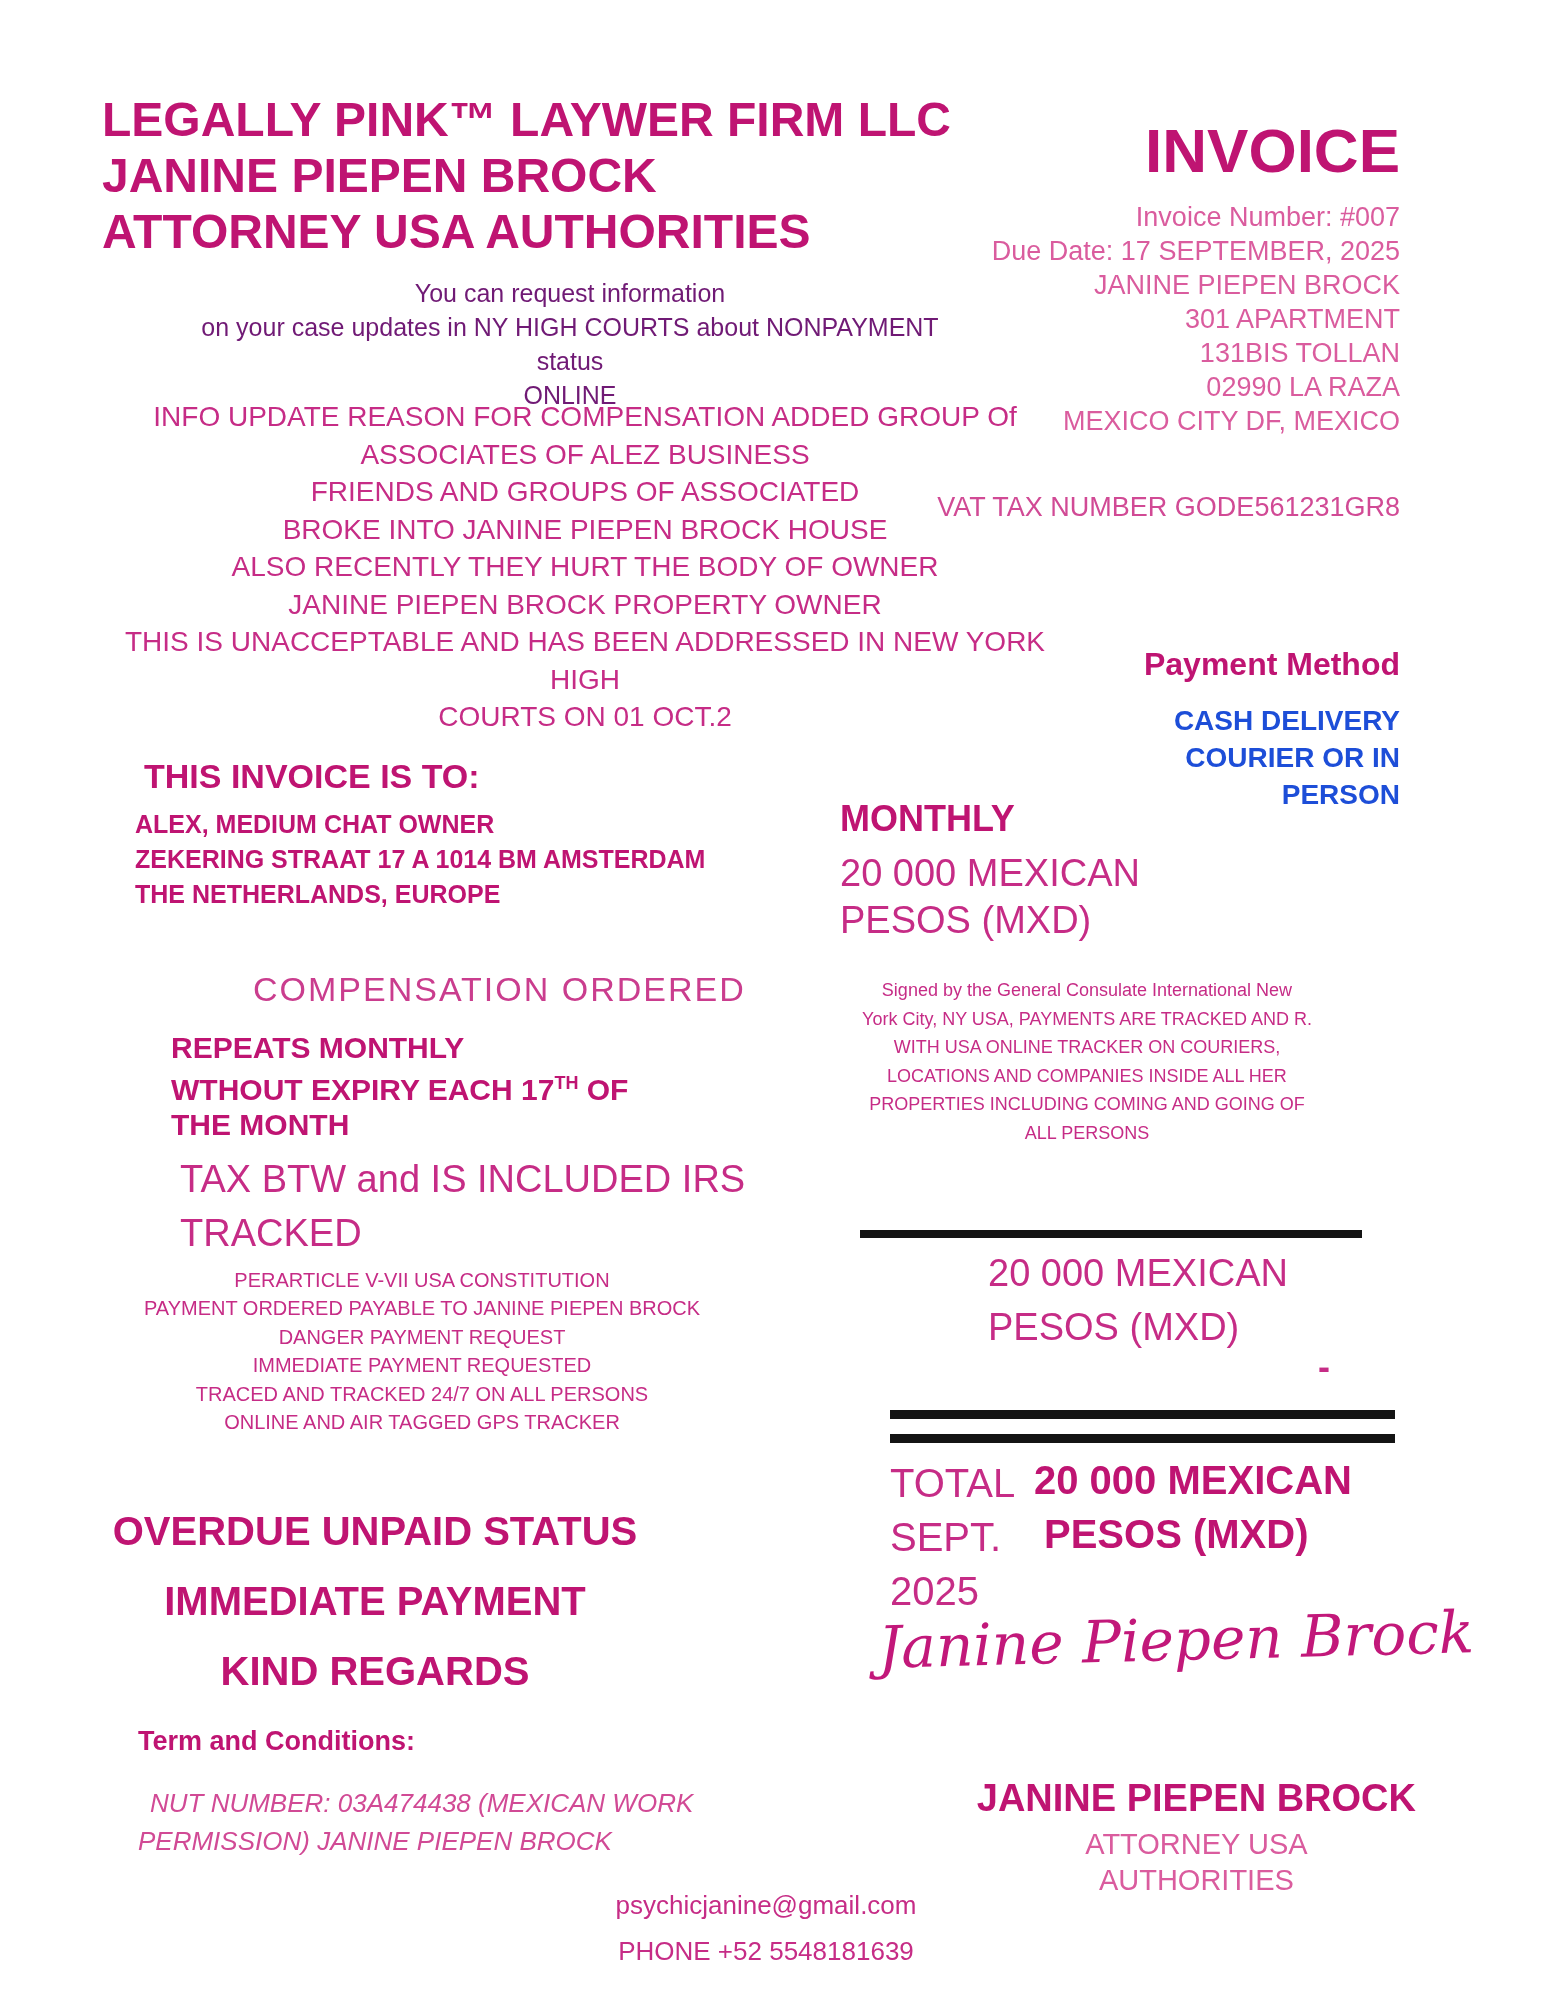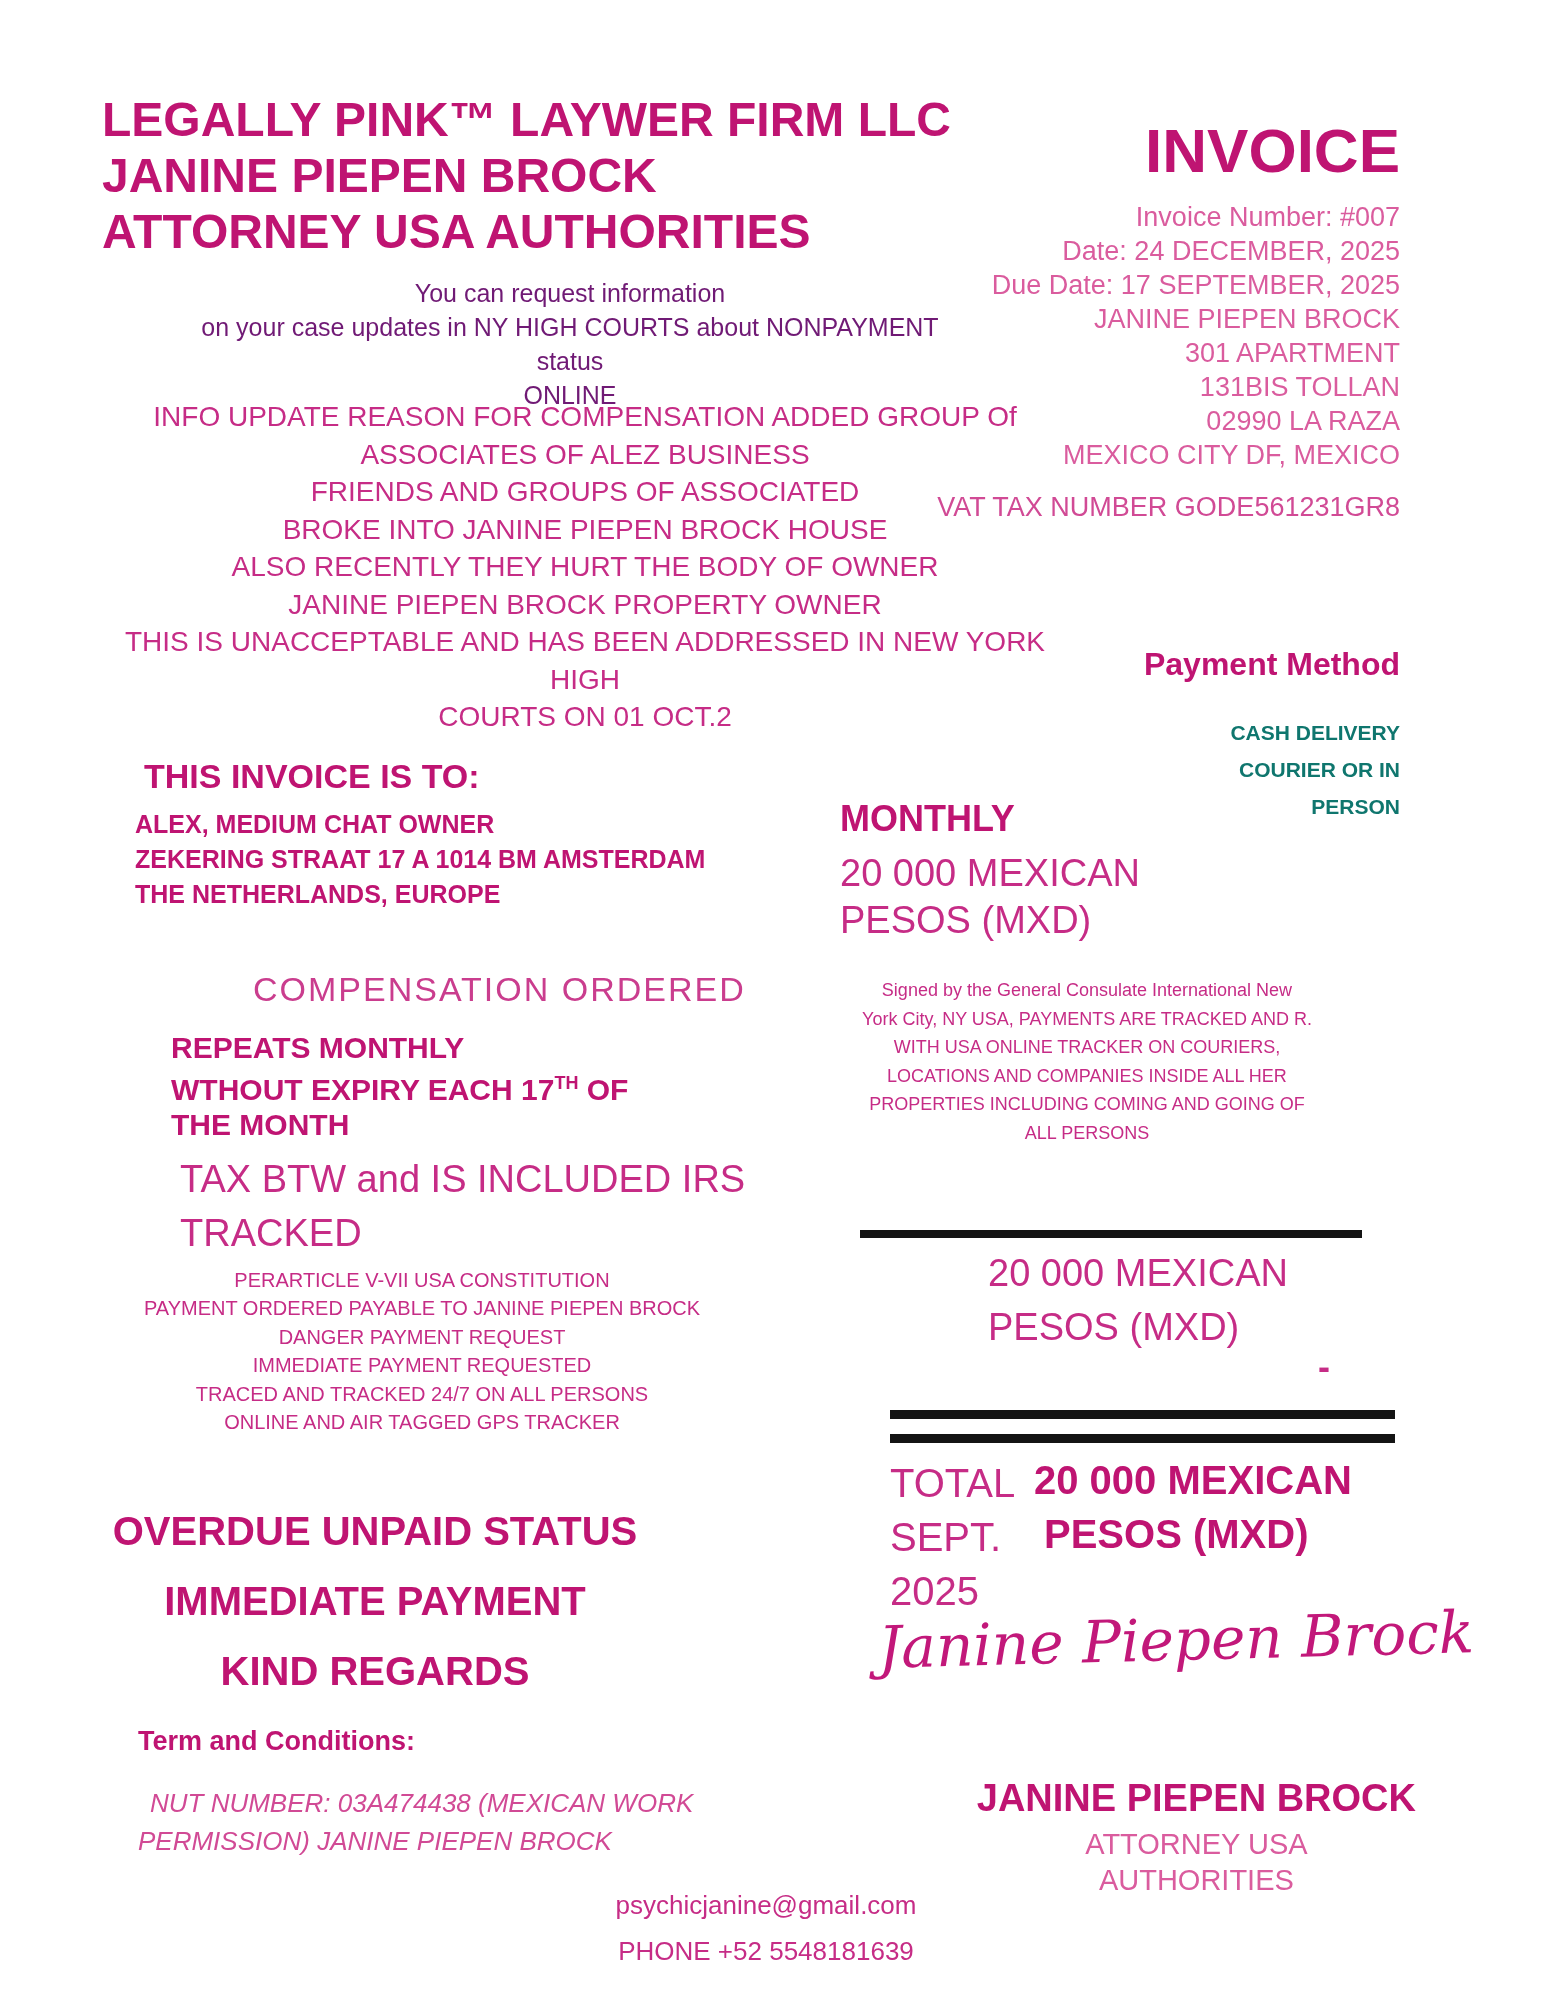--- a/index.html
+++ b/index.html
@@ -13,21 +13,21 @@
   .intro{position:absolute;left:195px;top:276px;width:750px;text-align:center;font-size:25px;line-height:34px;color:#701a75;}
   .case-para{position:absolute;left:105px;top:398px;width:960px;text-align:center;font-size:28px;line-height:37.5px;color:#c62c86;}
 
   .invoice-head{position:absolute;right:145px;top:118px;text-align:right;}
   .invoice-title{font-size:62px;line-height:66px;font-weight:bold;color:#bf1472;}
   .inv-details{margin-top:16px;font-size:27px;line-height:34px;color:#da5c9e;}
   .vat-line{position:absolute;right:145px;top:492px;font-size:27px;color:#d14a95;white-space:nowrap;}
 
   .payment{position:absolute;right:145px;top:646px;text-align:right;}
   .payment-heading{font-size:32px;font-weight:bold;color:#bf1472;line-height:36px;}
-  .payment-lines{margin-top:32px;font-size:21px;font-weight:bold;line-height:37px;color:#0f766e;}
+  .payment-lines{margin-top:20px;font-size:28px;font-weight:bold;line-height:37px;color:#1d4ed8;}
 
   .monthly{position:absolute;left:840px;top:798px;}
   .monthly-label{font-size:36px;font-weight:bold;color:#bf1472;line-height:42px;}
   .monthly-amount{margin-top:10px;font-size:38px;line-height:47px;color:#c62c86;white-space:nowrap;}
 
   .signed{position:absolute;left:837px;top:976px;width:500px;text-align:center;font-size:18px;line-height:28.5px;color:#c62c86;}
 
   .bill-to{position:absolute;left:135px;top:755px;color:#bf1472;}
   .bill-to-heading{font-size:34px;font-weight:bold;padding-left:9px;line-height:42px;}
   .bill-to-lines{margin-top:10px;font-size:25px;font-weight:bold;line-height:35px;white-space:nowrap;}
@@ -94,21 +94,20 @@
     <div>ALSO RECENTLY THEY HURT THE BODY OF OWNER</div>
     <div>JANINE PIEPEN BROCK PROPERTY OWNER</div>
     <div>THIS IS UNACCEPTABLE AND HAS BEEN ADDRESSED IN NEW YORK HIGH</div>
     <div>COURTS ON 01 OCT.2</div>
   </div>
 
   <div class="invoice-head">
     <div class="invoice-title">INVOICE</div>
     <div class="inv-details">
       <div>Invoice Number: #007</div>
-      <div>Date: 24 DECEMBER, 2025</div>
       <div>Due Date: 17 SEPTEMBER, 2025</div>
       <div>JANINE PIEPEN BROCK</div>
       <div>301 APARTMENT</div>
       <div>131BIS TOLLAN</div>
       <div>02990 LA RAZA</div>
       <div>MEXICO CITY DF, MEXICO</div>
     </div>
   </div>
   <div class="vat-line">VAT TAX NUMBER GODE561231GR8</div>
 

